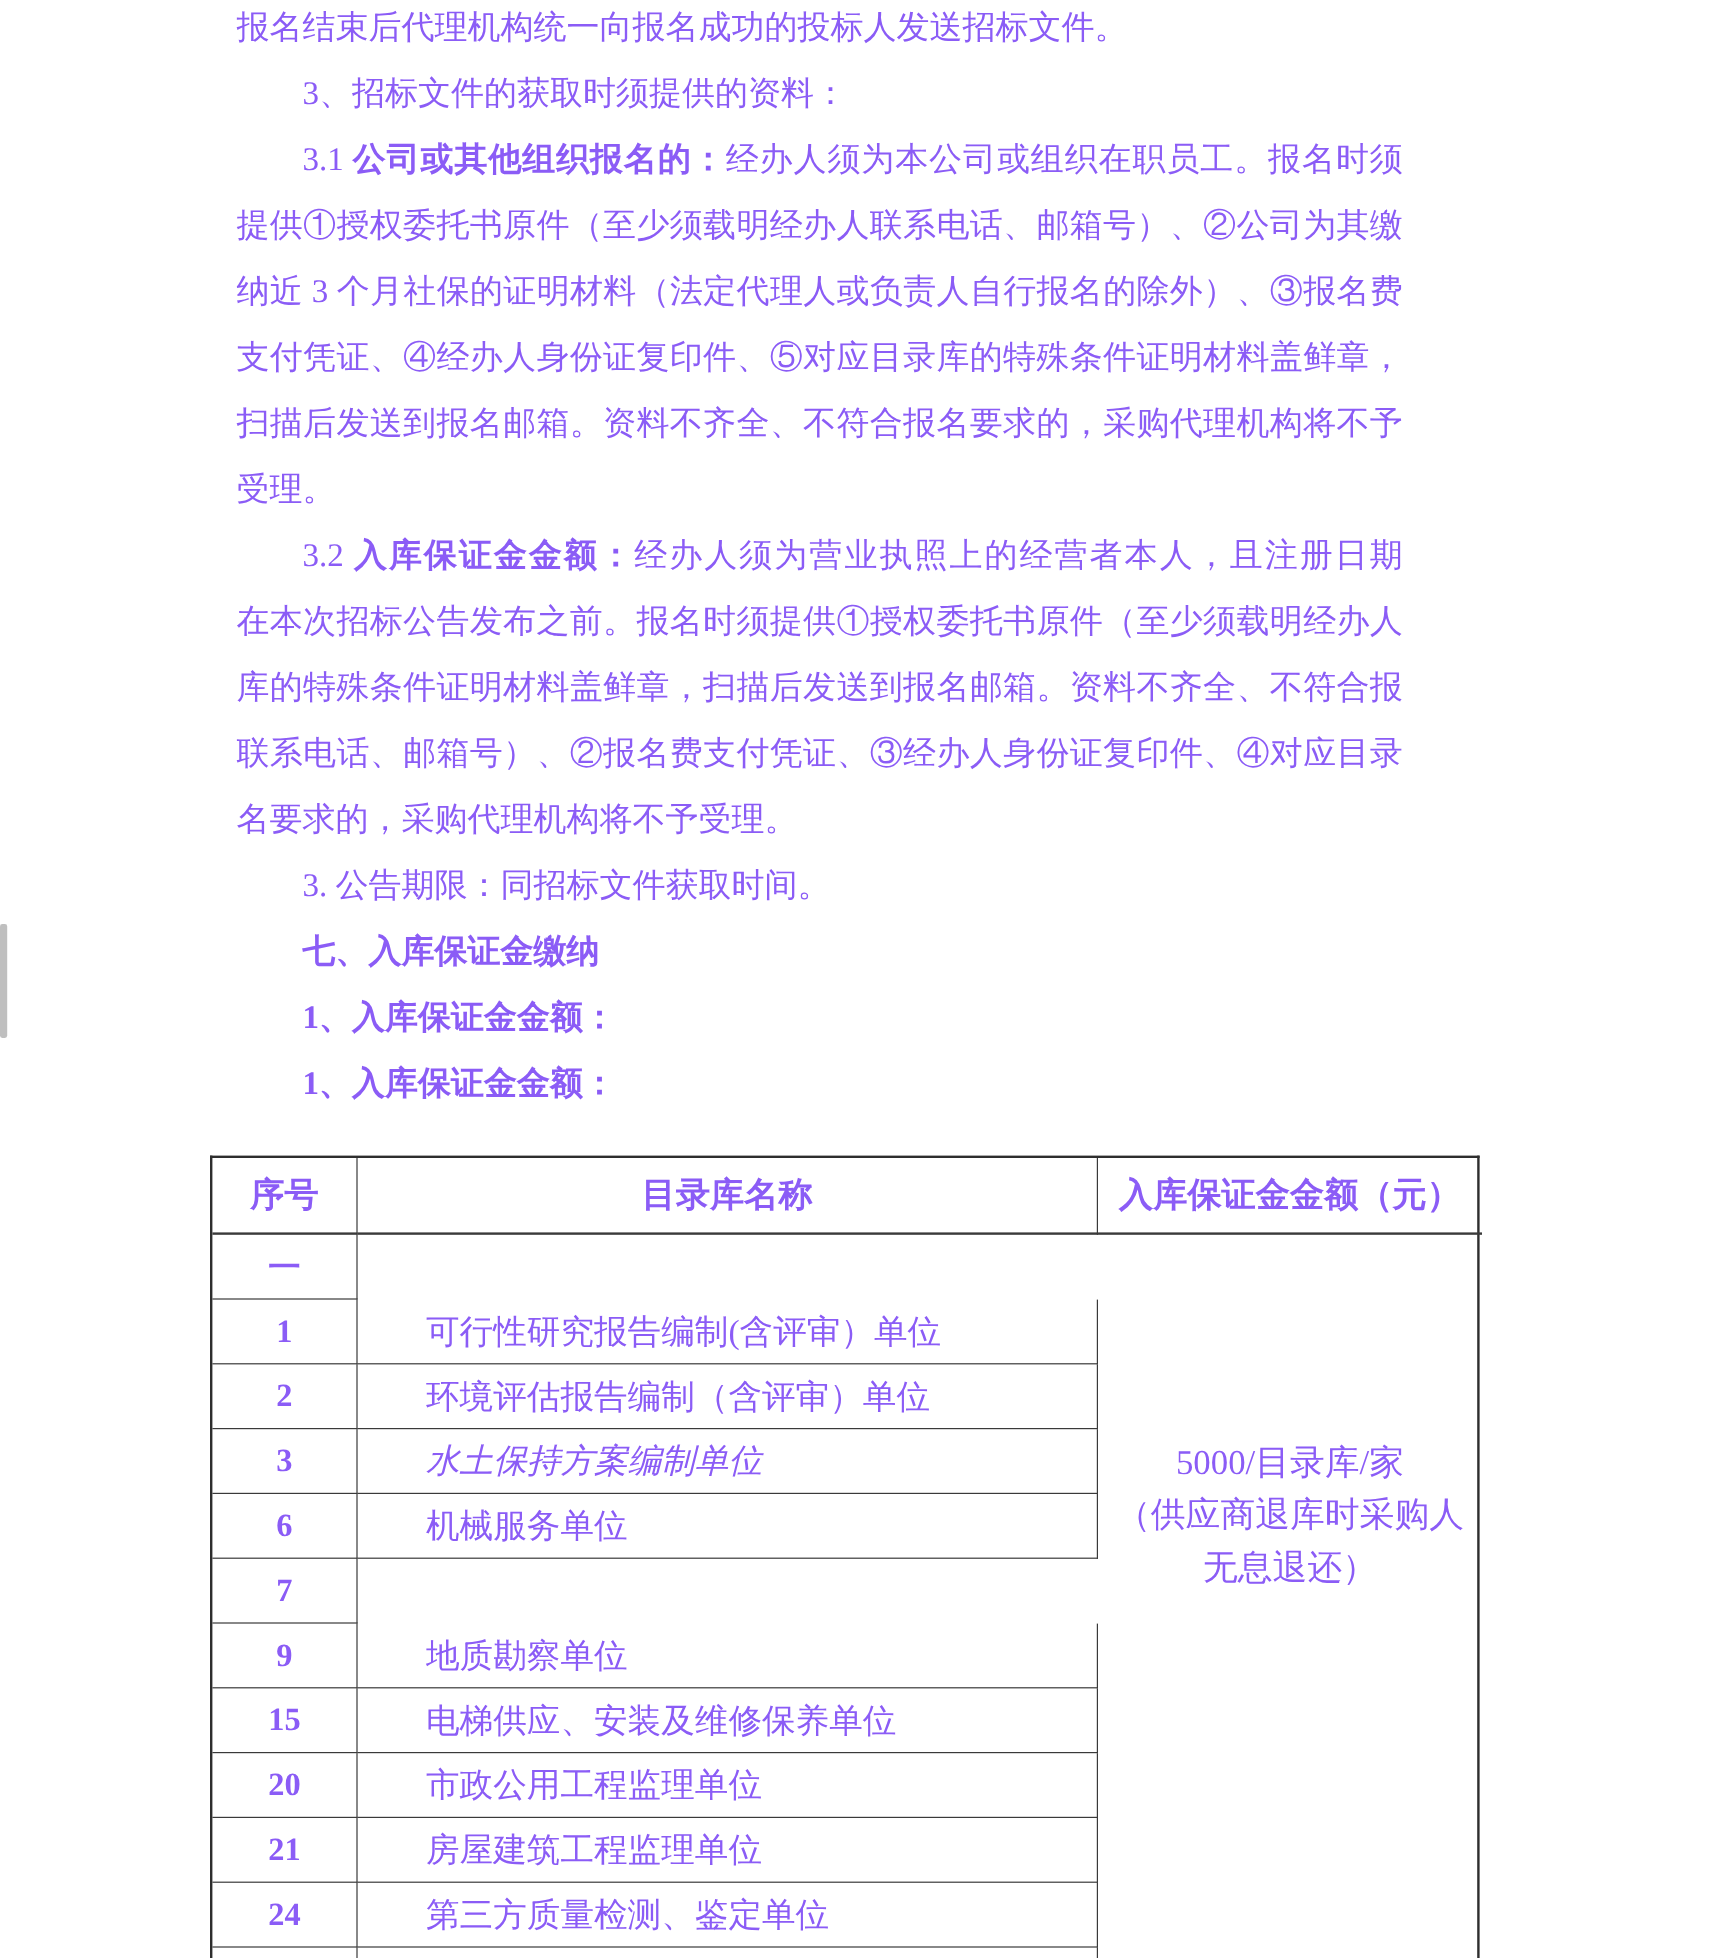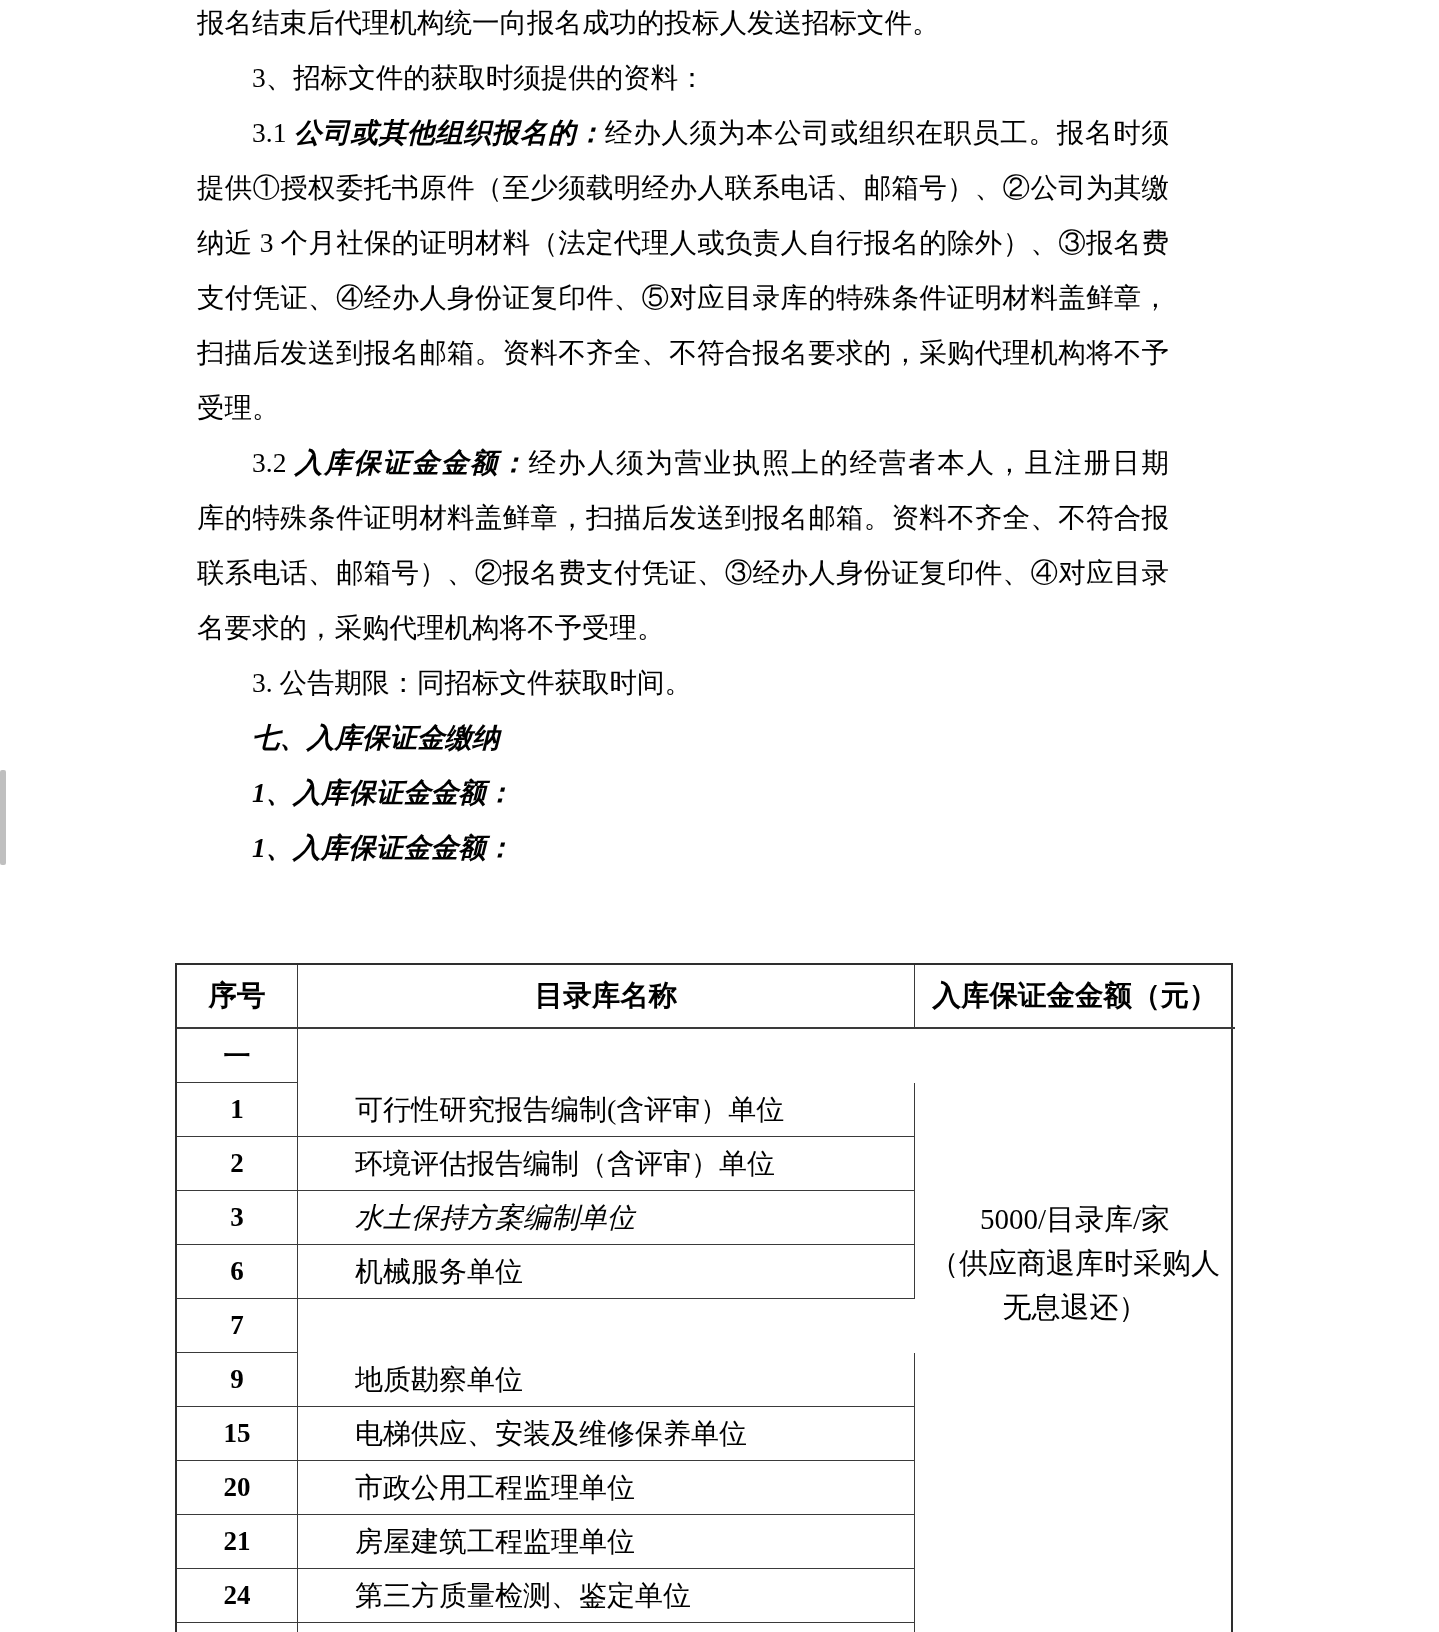--- a/index.html
+++ b/index.html
@@ -2,36 +2,36 @@
 <html><head>
 <meta charset="utf-8">
 <style>
   html,body { margin:0; padding:0; }
   .page {
     position:relative;
     width:1291px; height:1632px;
     background:#ffffff;
     overflow:hidden;
     font-family:"Liberation Serif","DejaVu Serif",serif;
-    color:#000000;
+    color:#8b5cf6;
   }
   
   .textblock {
     position:absolute; left:197px; top:-5px; width:972px;
   }
   .line {
     height:55px; line-height:55px;
     font-size:27.5px;
     text-align:justify;
     text-justify:inter-character;
     overflow:hidden;
   }
   .line.fill { text-align-last:justify; }
   .line.indent { padding-left:55px; }
-  .line b { font-weight:bold;font-style:italic; }
+  .line b { font-weight:bold; }
   
   .tbl {
     position:absolute; left:175px; top:963px;
     width:1058px; height:700px;
     display:grid;
     grid-template-columns:121px 617px 320px;
     grid-template-rows:64px repeat(11,54px) 1fr;
     border-top:2.5px solid #2e2e2e;
     border-left:2.5px solid #2e2e2e;
     border-right:2.5px solid #2e2e2e;
@@ -74,20 +74,21 @@
   <div class="textblock">
       <div class="line"><span>报名结束后代理机构统一向报名成功的投标人发送招标文件。</span></div>
       <div class="line indent"><span>3、招标文件的获取时须提供的资料：</span></div>
       <div class="line indent fill"><span>3.1 </span><b>公司或其他组织报名的：</b><span>经办人须为本公司或组织在职员工。报名时须</span></div>
       <div class="line fill"><span>提供①授权委托书原件（至少须载明经办人联系电话、邮箱号）、②公司为其缴</span></div>
       <div class="line fill"><span>纳近 3 个月社保的证明材料（法定代理人或负责人自行报名的除外）、③报名费</span></div>
       <div class="line fill"><span>支付凭证、④经办人身份证复印件、⑤对应目录库的特殊条件证明材料盖鲜章，</span></div>
       <div class="line fill"><span>扫描后发送到报名邮箱。资料不齐全、不符合报名要求的，采购代理机构将不予</span></div>
       <div class="line"><span>受理。</span></div>
       <div class="line indent fill"><span>3.2 </span><b>入库保证金金额：</b><span>经办人须为营业执照上的经营者本人，且注册日期</span></div>
+      <div class="line fill"><span>在本次招标公告发布之前。报名时须提供①授权委托书原件（至少须载明经办人</span></div>
       <div class="line fill"><span>库的特殊条件证明材料盖鲜章，扫描后发送到报名邮箱。资料不齐全、不符合报</span></div>
       <div class="line fill"><span>联系电话、邮箱号）、②报名费支付凭证、③经办人身份证复印件、④对应目录</span></div>
       <div class="line"><span>名要求的，采购代理机构将不予受理。</span></div>
       <div class="line indent"><span>3. 公告期限：同招标文件获取时间。</span></div>
       <div class="line indent"><b>七、入库保证金缴纳</b></div>
       <div class="line indent"><b>1、入库保证金金额：</b></div>
       <div class="line indent"><b>1、入库保证金金额：</b></div>
     </div>
 
   <div class="tbl">

